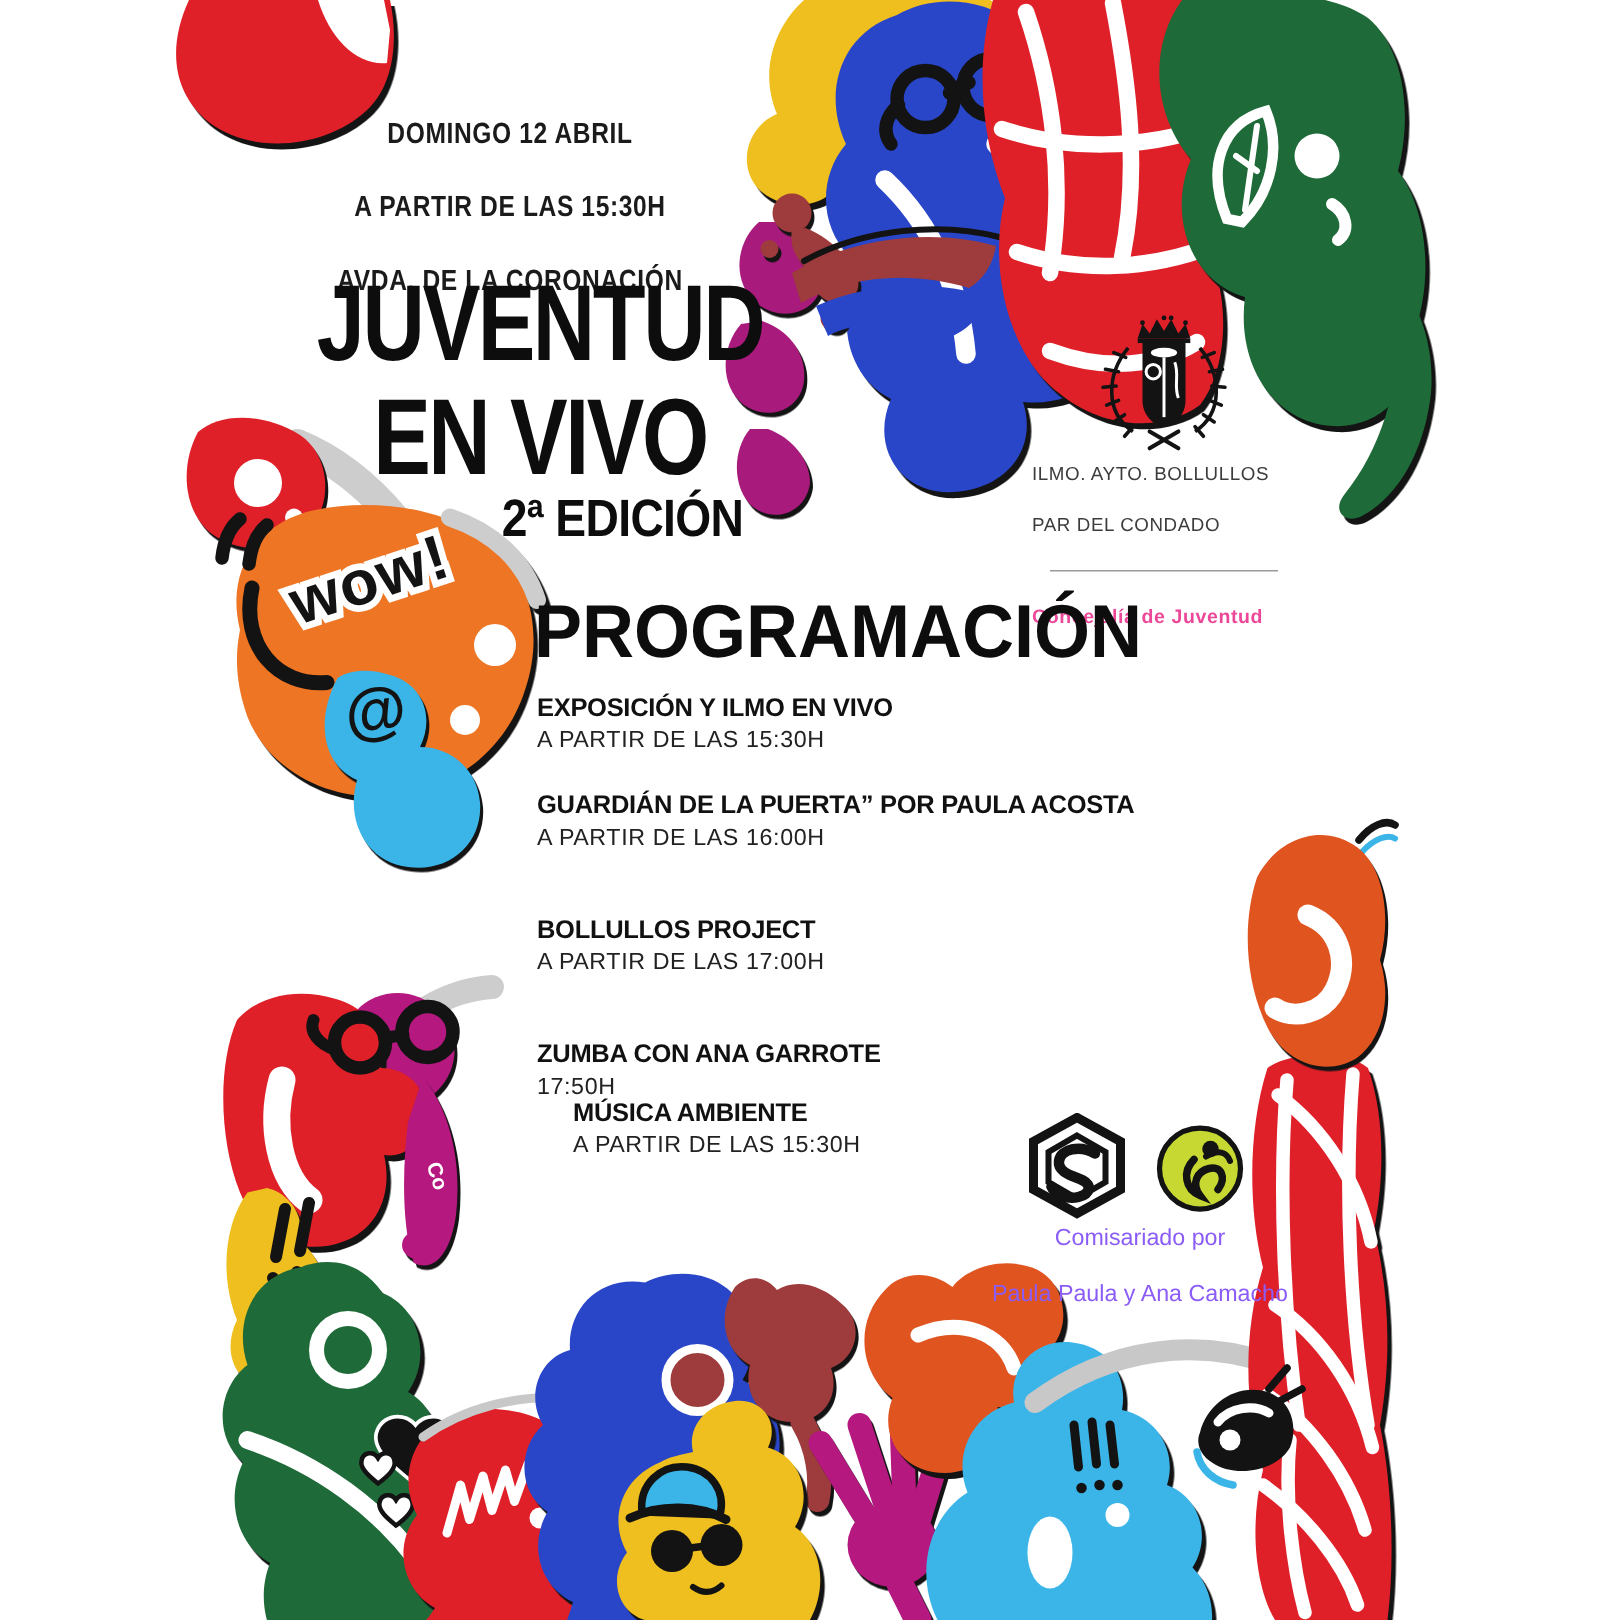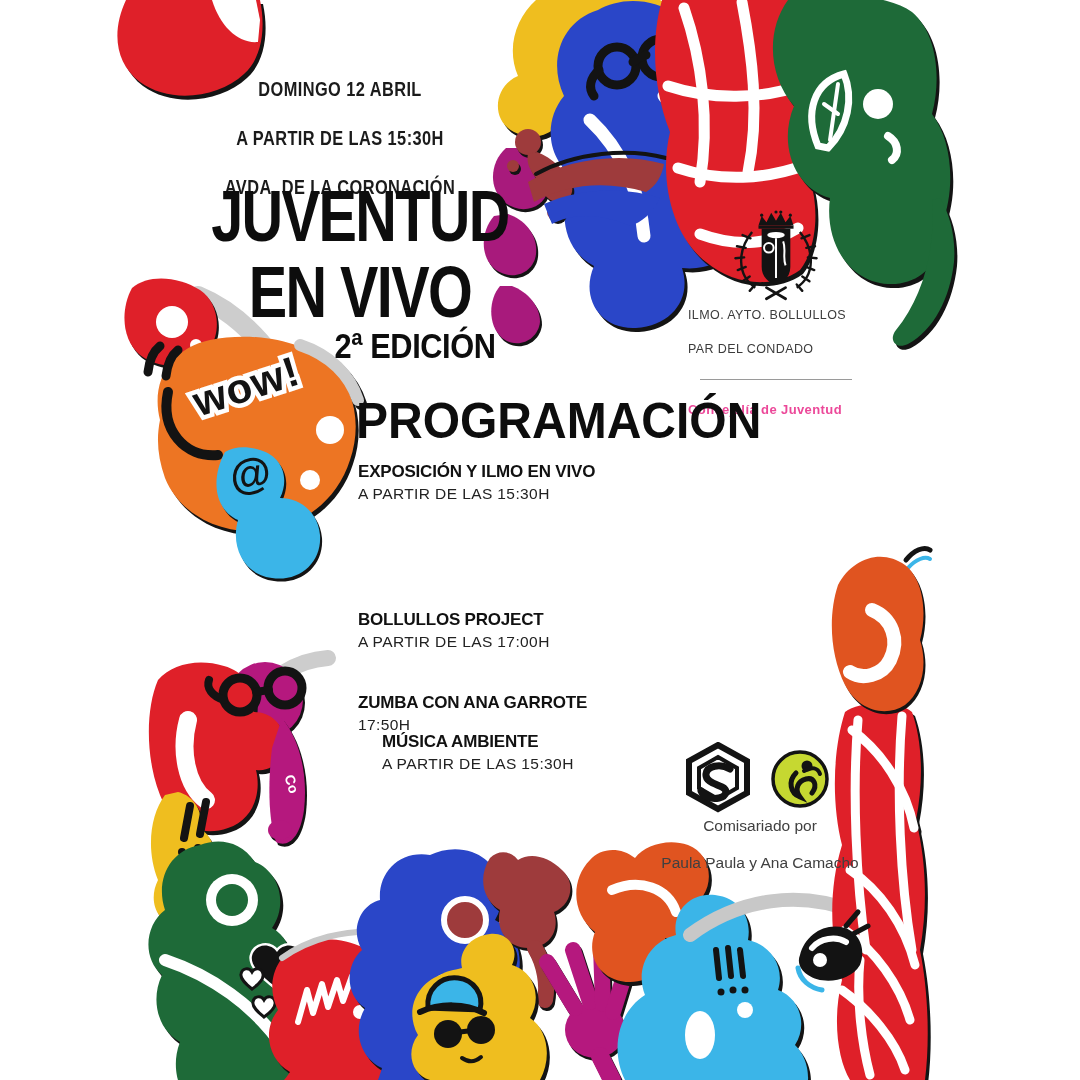--- a/index.html
+++ b/index.html
@@ -36,21 +36,21 @@
     left:356px;top:392px;font-size:50px;font-weight:800;letter-spacing:0;color:#0d0d0d;
     transform:scaleX(.96);transform-origin:left top;
   }
   .item{position:absolute;left:358px;white-space:nowrap;}
   .item .ti{font-size:17px;font-weight:700;line-height:19px;letter-spacing:-.2px;color:#111;}
   .item .tm{font-size:15.5px;font-weight:400;line-height:19px;letter-spacing:.4px;color:#222;margin-top:3px;}
   .i1{top:462px;} .i2{top:527px;} .i3{top:610px;} .i4{top:677px;margin-top:16px;} .i5{top:732px;margin-left:24px;}
 
   .credits{left:640px;top:706px;width:240px;text-align:center;}
   .credits .logos{height:74px;}
-  .credits .cl{font-size:15.5px;line-height:19px;color:#404040;}
+  .credits .cl{font-size:15.5px;line-height:19px;color:#8b5cf6;}
 </style>
 </head>
 <body>
 
 <svg class="layer" width="1080" height="1080" viewBox="0 0 1080 1080" aria-hidden="true">
 
   <g class="sh">
     <path d="M126,0 C112,30 114,62 140,82 C170,104 218,98 244,74 C262,58 266,28 260,0 Z" fill="#DF2029"></path>
     <path d="M212,0 C220,26 238,44 258,42 L260,20 L256,0 Z" fill="#ffffff"></path>
   </g>
@@ -312,20 +312,22 @@
   <div class="dept">Concejalía de Juventud</div>
 </div>
 
 <div class="txt prog-heading">PROGRAMACIÓN</div>
 
 <div class="txt item i1">
   <div class="ti">EXPOSICIÓN Y ILMO EN VIVO</div>
   <div class="tm">A PARTIR DE LAS 15:30H</div>
 </div>
 <div class="txt item i2">
+  <div class="ti">GUARDIÁN DE LA PUERTA” POR PAULA ACOSTA</div>
+  <div class="tm">A PARTIR DE LAS 16:00H</div>
 </div>
 <div class="txt item i3">
   <div class="ti">BOLLULLOS PROJECT</div>
   <div class="tm">A PARTIR DE LAS 17:00H</div>
 </div>
 <div class="txt item i4">
   <div class="ti">ZUMBA CON ANA GARROTE</div>
   <div class="tm">17:50H</div>
 </div>
 <div class="txt item i5">

